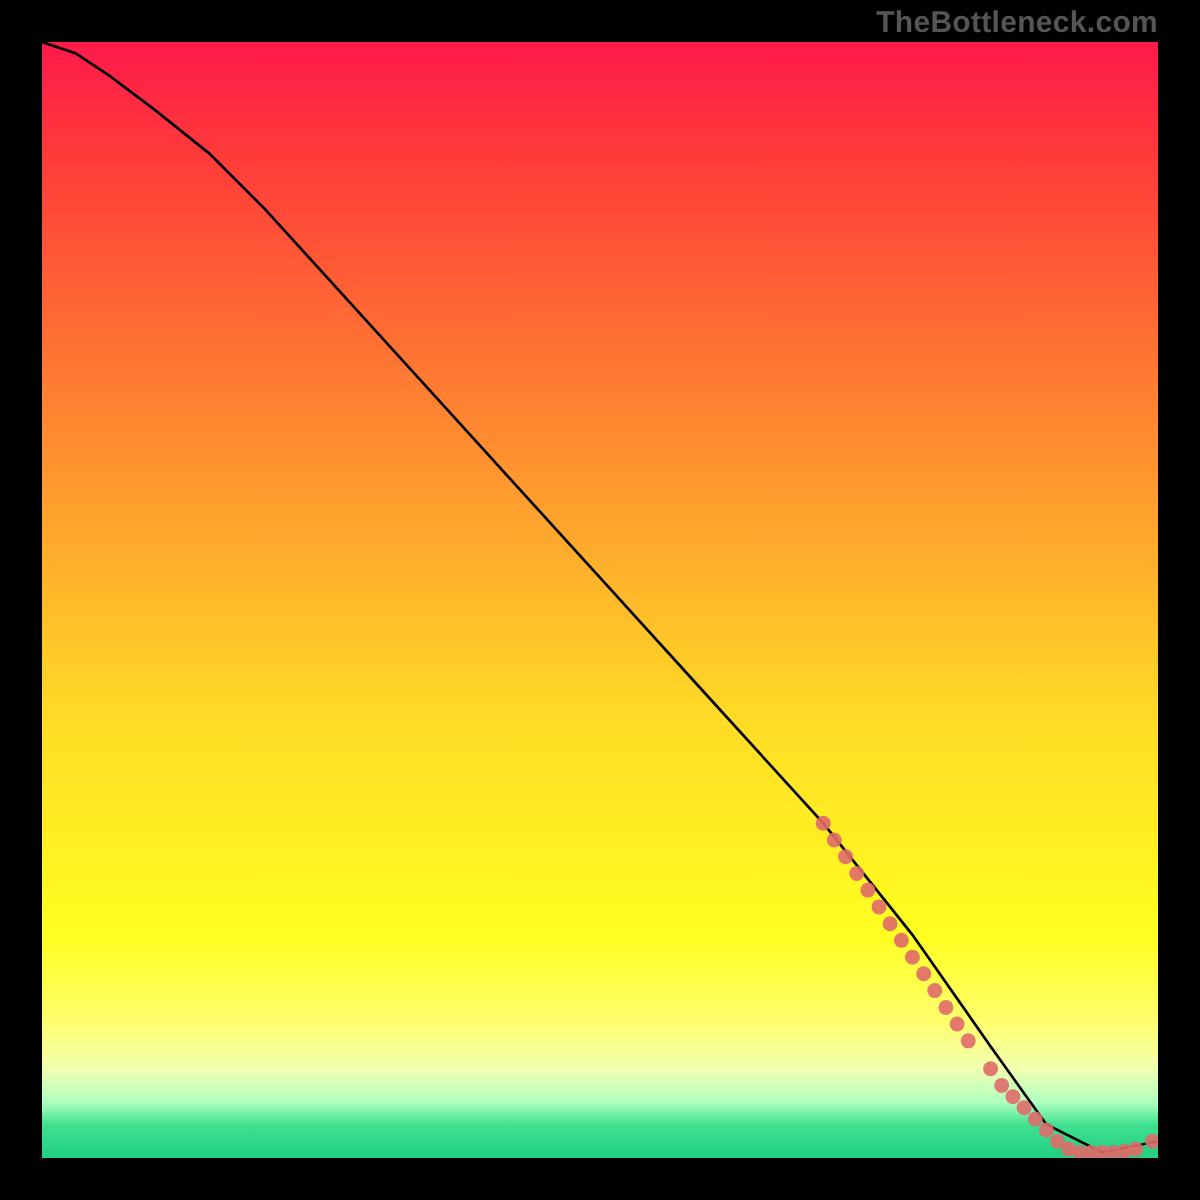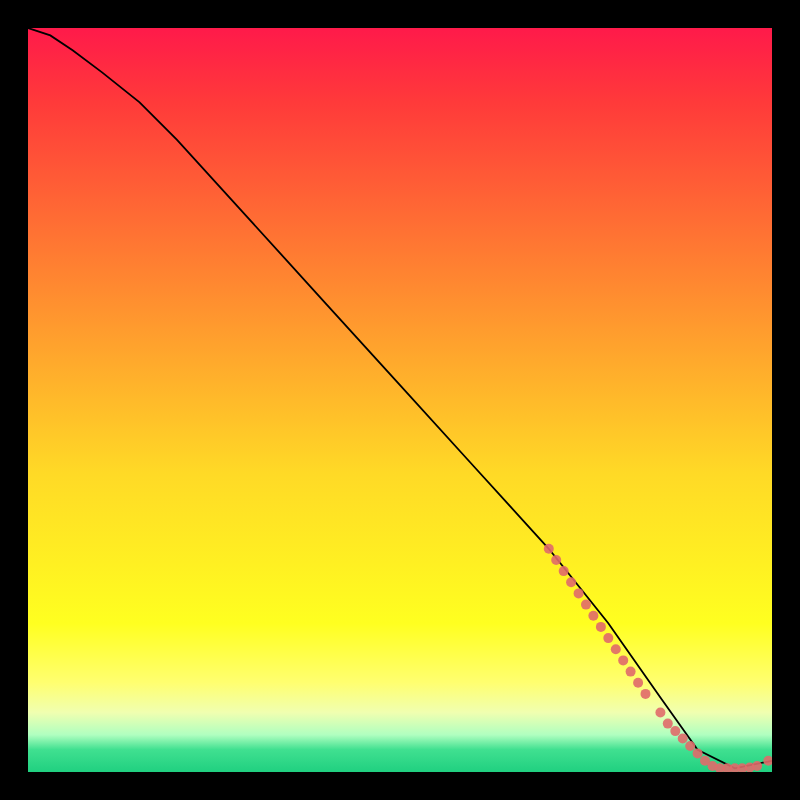--- a/index.html
+++ b/index.html
@@ -56,20 +56,21 @@
     left: 28px;
     width: 744px;
     height: 744px;
   }
 </style>
 </head>
 <body>
 
 <div class="chart-container">
   <div class="plot-area"></div>
+  <div class="watermark">TheBottleneck.com</div>
   <svg class="overlay" viewBox="0 0 744 744">
     <g id="line-path">
         <path d="M0.0 0.0 L22.3 7.4 L44.6 22.3 L74.4 44.6 L111.6 74.4 L148.8 111.6 L223.2 193.4 L297.6 275.3 L372.0 357.1 L446.4 439.0 L520.8 520.8 L580.3 595.2 L632.4 669.6 L669.6 721.7 L706.8 740.3 L744.0 732.8 " fill="none" stroke="#000" stroke-width="1.8"></path>
       </g>
     <g id="markers">
         <circle cx="520.8" cy="520.8" r="5" fill="#e06a6a" fill-opacity="0.9"></circle>
         <circle cx="528.2" cy="532.0" r="5" fill="#e06a6a" fill-opacity="0.9"></circle>
         <circle cx="535.7" cy="543.1" r="5" fill="#e06a6a" fill-opacity="0.9"></circle>
         <circle cx="543.1" cy="554.3" r="5" fill="#e06a6a" fill-opacity="0.9"></circle>
         <circle cx="550.6" cy="565.4" r="5" fill="#e06a6a" fill-opacity="0.9"></circle>

